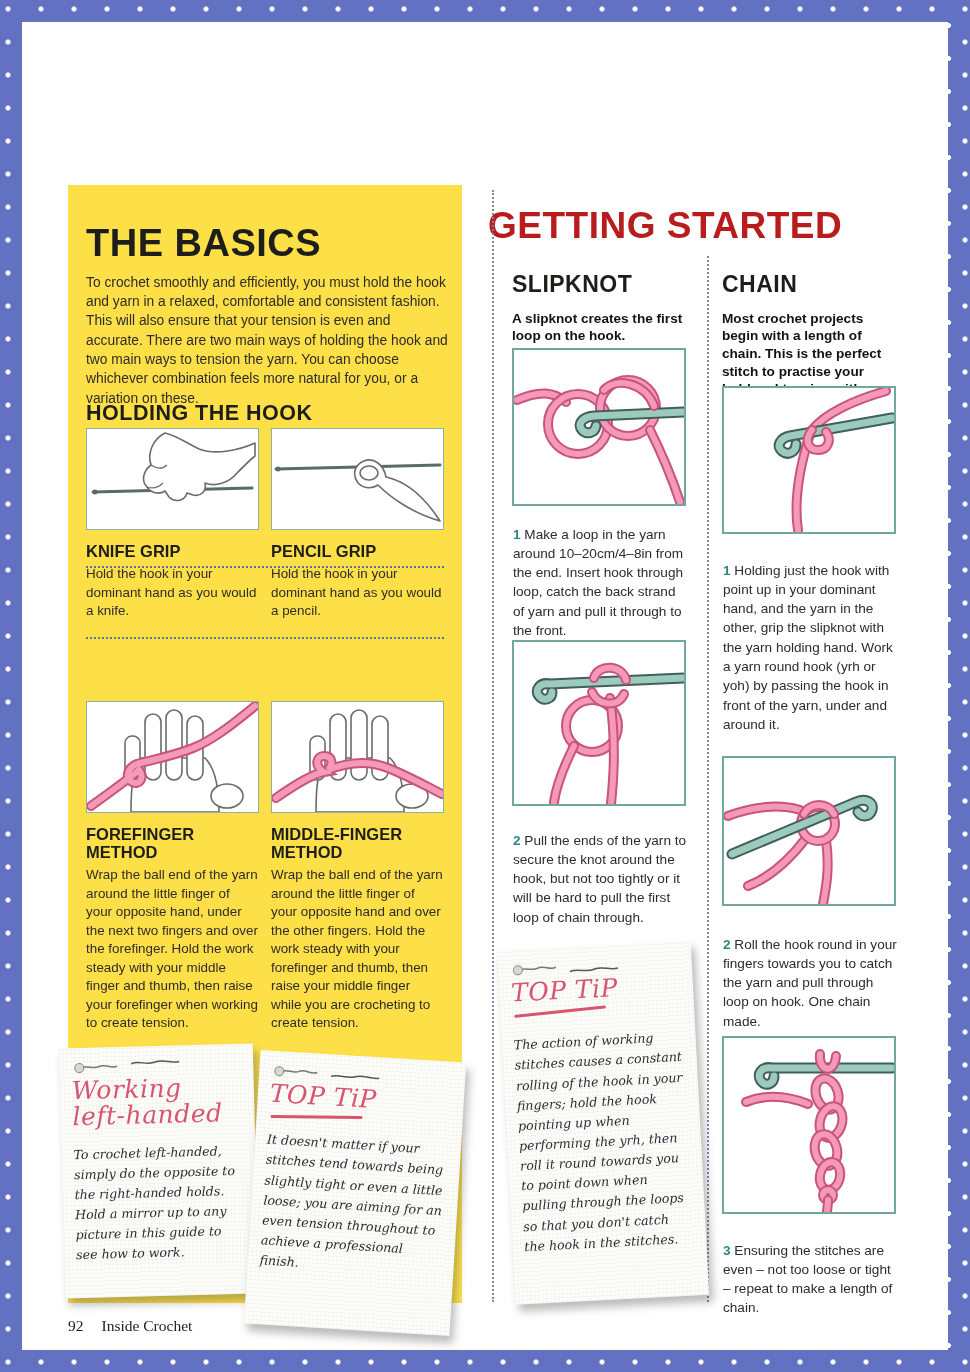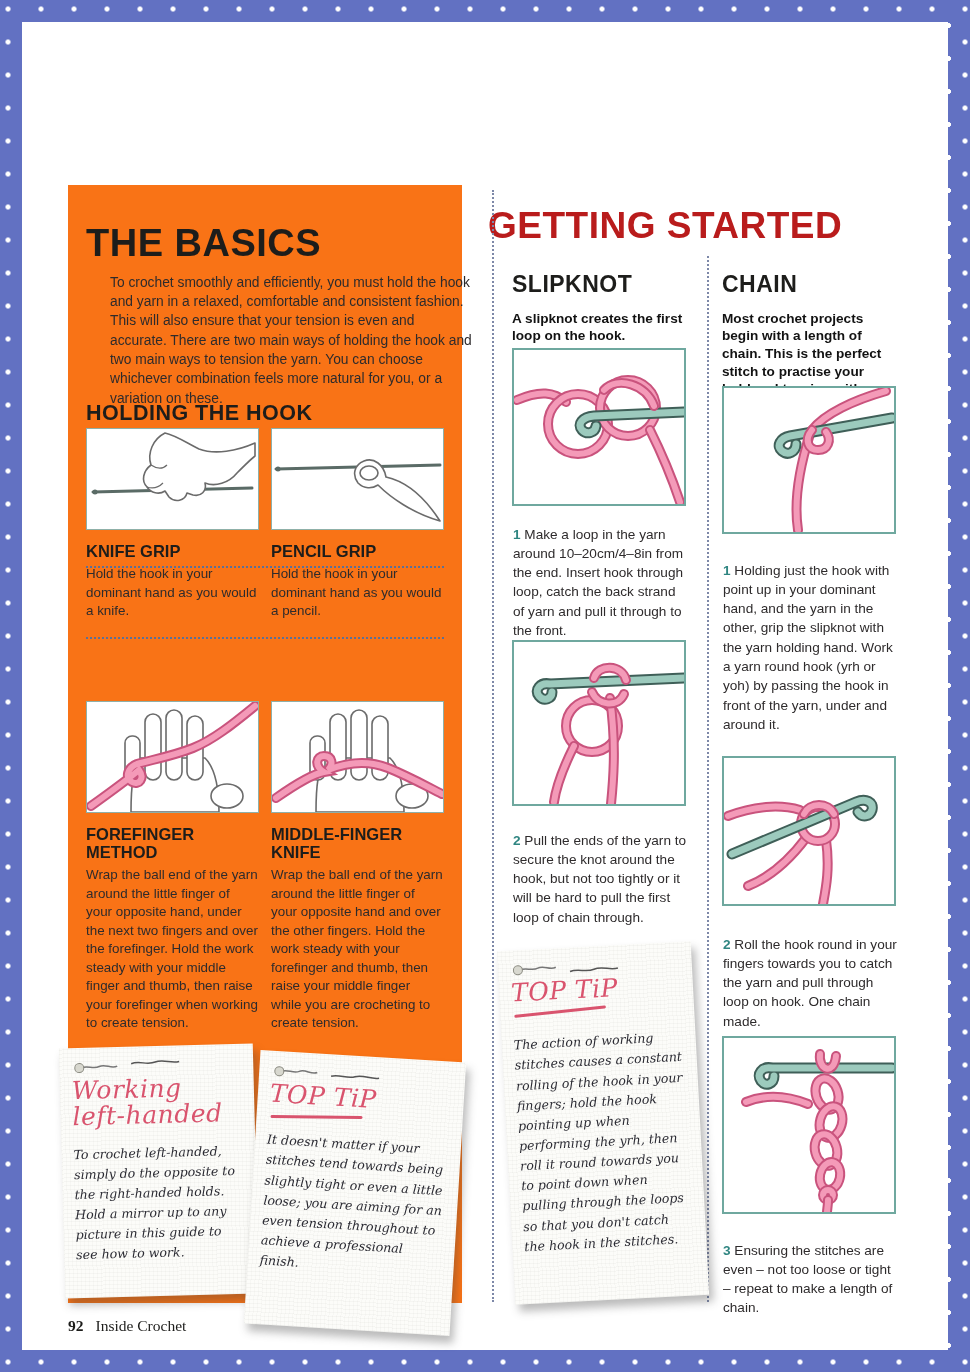--- a/index.html
+++ b/index.html
@@ -5,25 +5,25 @@
   html,body{margin:0;padding:0;width:970px;height:1372px;overflow:hidden;
     font-family:"Liberation Sans", sans-serif;background:#fff;}
   .frame{position:absolute;inset:0;background-color:#6271c2;
     background-image:radial-gradient(circle,#ffffff 2.2px,rgba(255,255,255,0) 2.8px),
                      radial-gradient(circle,#ffffff 2.2px,rgba(255,255,255,0) 2.8px);
     background-size:33px 33px,33px 33px;background-position:8px 9px,24.5px 25.5px;}
   .sheet{position:absolute;left:22px;top:22px;right:22px;bottom:22px;background:#fff;}
 
   
   .basics-panel{position:absolute;left:68px;top:185px;width:394px;height:1118px;
-    background:#f97316;}
+    background:#fde047;}
   .basics-title{position:absolute;left:18px;top:12px;font-size:38px;color:#1d1d1b;
     letter-spacing:.5px;white-space:nowrap;}
   .basics-intro{position:absolute;left:18px;top:74px;width:364px;font-size:13.8px;
-    line-height:1.4;color:#2e2b2c;margin-left:24px;}
+    line-height:1.4;color:#2e2b2c;}
   .dotted-h{position:absolute;left:18px;width:358px;border-top:2px dotted #5d6f95;}
   .sec-heading{position:absolute;left:18px;font-size:21.5px;color:#1d1d1b;letter-spacing:.5px;}
   .method-row{position:absolute;left:18px;width:358px;display:flex;gap:12px;}
   .method-card{width:173px;}
   .fig-box{width:171px;background:#fff;border:1px solid #8fb0a8;}
   .fig-box svg{display:block;width:100%;height:100%;}
   .method-title{margin-top:12px;font-size:16.5px;font-weight:bold;color:#1d1d1b;line-height:1.1;}
   .method-text{margin-top:5px;font-size:13.4px;line-height:1.38;color:#2e2b2c;}
 
   
@@ -53,21 +53,21 @@
   .note-body{margin-top:14px;color:#2b2b33;font-size:12.6px;line-height:1.6;}
   .tip-underline{width:92px;height:3px;background:#d9546e;border-radius:2px;
     transform:rotate(-3deg);margin:6px 0 0 2px;}
   .pin-svg{display:block;width:120px;height:20px;}
   .note-left{left:62px;top:1046px;width:194px;height:250px;transform:rotate(-1.5deg);}
   .note-right{left:252px;top:1056px;width:206px;height:274px;transform:rotate(3.5deg);}
   .note-mid{left:506px;top:946px;width:194px;height:354px;transform:rotate(-3deg);}
 
   .footer{position:absolute;left:68px;top:1317px;font-family:"Liberation Serif", serif;
     font-size:15.5px;color:#1d1d1b;}
-  .footer b{font-weight:bold;margin-right:12px;}
+  .footer b{font-weight:normal;margin-right:18px;}
 
   
   .yo{fill:none;stroke:#c9537d;stroke-width:10;stroke-linecap:round;}
   .yi{fill:none;stroke:#f49ab8;stroke-width:6;stroke-linecap:round;}
   .ho{fill:none;stroke:#3f5f58;stroke-width:11;stroke-linecap:round;}
   .hi{fill:none;stroke:#9ccabd;stroke-width:7;stroke-linecap:round;}
   .ln{fill:#ffffff;stroke:#6b6b6b;stroke-width:1.6;stroke-linejoin:round;}
   .ln2{fill:none;stroke:#6b6b6b;stroke-width:1.2;}
   .rod{stroke:#5a6b66;stroke-width:3;stroke-linecap:round;}
 </style>
@@ -137,21 +137,21 @@
           <path class="ln" d="M44,110 C44,84 46,66 54,56 L118,56 C128,66 132,86 132,110 Z"></path>
           <rect class="ln" x="38" y="34" width="15" height="44" rx="7"></rect>
           <rect class="ln" x="58" y="12" width="16" height="66" rx="8"></rect>
           <rect class="ln" x="79" y="8" width="16" height="70" rx="8"></rect>
           <rect class="ln" x="100" y="14" width="16" height="64" rx="8"></rect>
           <ellipse class="ln" cx="140" cy="94" rx="16" ry="12"></ellipse>
           <path class="yo" stroke-width="8" d="M4,96 C24,82 40,72 52,70 C42,64 44,54 52,54 C60,54 62,62 56,68 C76,60 96,58 116,66 C136,74 154,84 170,92"></path>
           <path class="yi" stroke-width="4.5" d="M4,96 C24,82 40,72 52,70 C42,64 44,54 52,54 C60,54 62,62 56,68 C76,60 96,58 116,66 C136,74 154,84 170,92"></path>
         </svg>
       </div>
-      <div class="method-title">MIDDLE-FINGER KNIFE</div>
+      <div class="method-title">MIDDLE-FINGER METHOD</div>
       <div class="method-text">Wrap the ball end of the yarn around the little finger of your opposite hand and over the other fingers. Hold the work steady with your forefinger and thumb, then raise your middle finger while you are crocheting to create tension.</div>
     </div>
   </div>
 </div>
 
 <div class="note note-left">
   <svg class="pin-svg" viewBox="0 0 120 20">
     <path d="M10,10 C16,7 22,12 28,9 C34,6 40,12 46,9" stroke="#777" fill="none" stroke-width="1.5"></path>
     <path d="M60,7 C68,4 76,9 84,6 C92,3 100,8 108,6" stroke="#555" fill="none" stroke-width="1.5"></path>
     <circle cx="8" cy="10" r="4.5" fill="#d8d8cf" stroke="#8a8a80"></circle>

